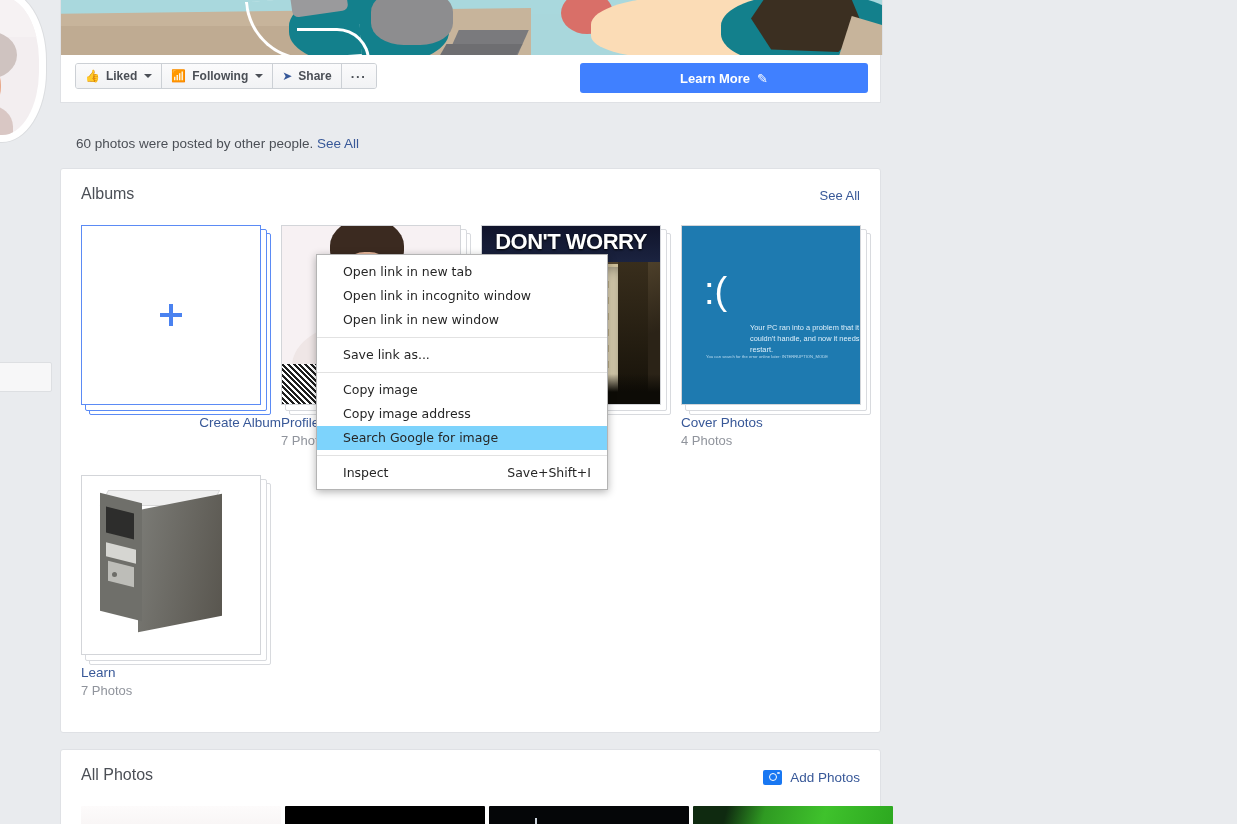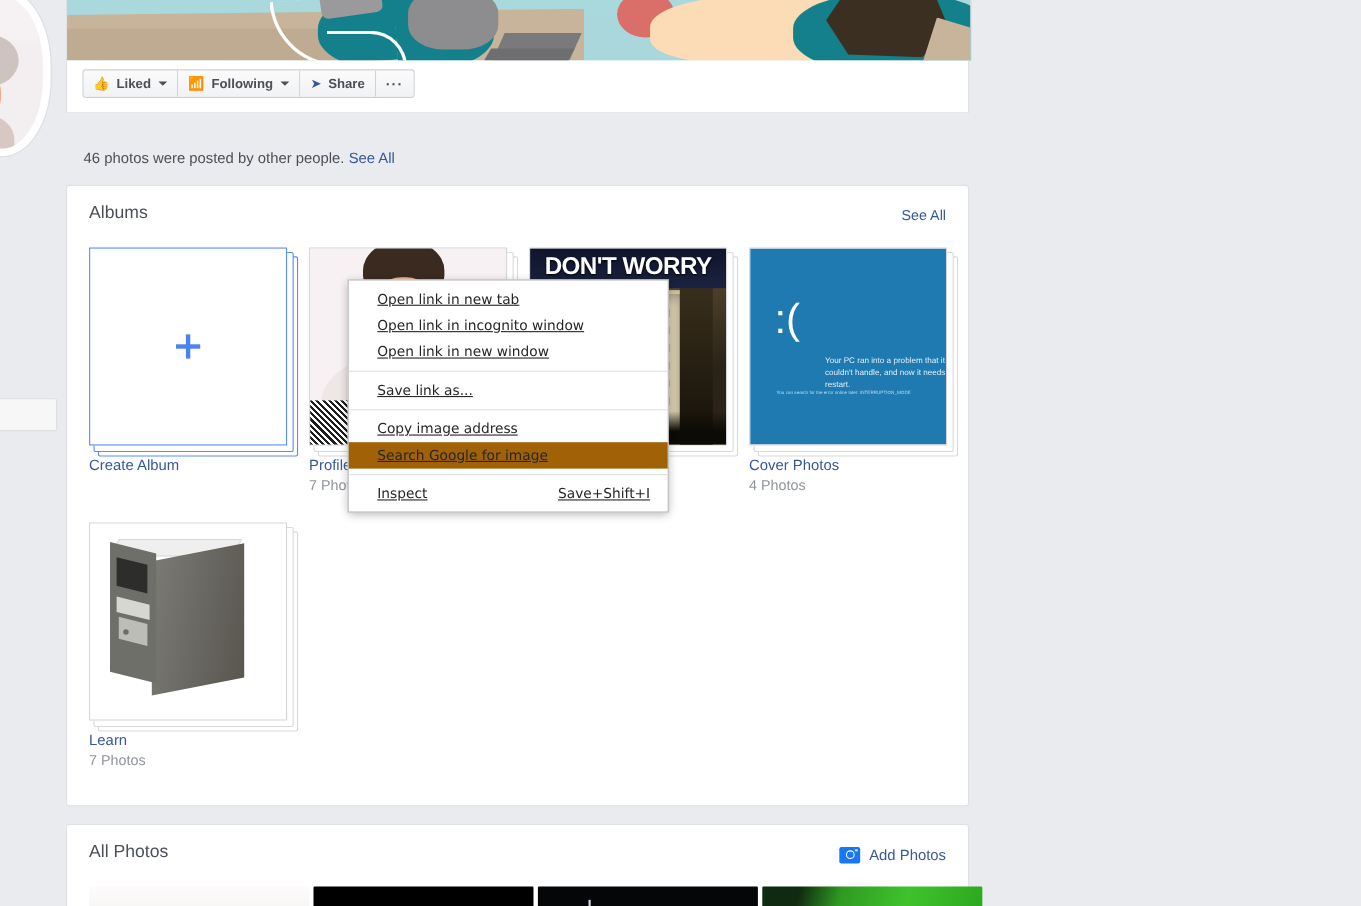--- a/index.html
+++ b/index.html
@@ -191,23 +191,23 @@
     position:absolute;left:316px;top:254px;width:290px;
     background:#fff;border:1px solid #b4b4b4;
     box-shadow:0 2px 8px rgba(0,0,0,.30);
     padding:5px 0 4px;
     font-family:"DejaVu Sans","Liberation Sans",sans-serif;
     z-index:50;
   }
   .ctx-item{
     height:24px;line-height:24px;padding:0 16px 0 26px;
     font-size:12.5px;color:#262626;white-space:nowrap;cursor:default;
-    display:flex;align-items:center;justify-content:space-between;text-decoration:underline;
-  }
-  .ctx-item.hl{background:#a16207;}
+    display:flex;align-items:center;justify-content:space-between;
+  }
+  .ctx-item.hl{background:#7dd3fc;}
   .ctx-sep{height:1px;background:#e2e2e2;margin:5px 0;}
   .ctx-accel{font-size:12.5px;color:#262626;padding-left:24px;}
 </style>
 </head>
 <body>
 
 <div class="page">
 
   <div class="left-rail">
     <div class="avatar-wrap">
@@ -262,37 +262,41 @@
         <div class="btn">
           <span class="glyph">➤</span>
           <span>Share</span>
         </div>
 
         <div class="btn">
           <span class="dots">···</span>
         </div>
       </div>
 
+      <div class="learn-more">
+        <span>Learn More</span>
+        <span>✎</span>
+      </div>
     </div>
   </div>
 
   <div class="posted-line">
-    <span>46 photos were posted by other people.</span>
+    <span>60 photos were posted by other people.</span>
     <a>See All</a>
   </div>
 
   <div class="card" id="albums-card">
     <div class="card-head">
       <div class="card-title">Albums</div>
       <div class="see-all">See All</div>
     </div>
 
     <div class="albums-grid">
 
-      <div class="album create" style="left:20px;top:12px;">
+      <div class="album create" style="left:20px;top:12px;text-align:right;">
         <div class="thumb-stack">
           <div class="sheet s3"></div>
           <div class="sheet s2"></div>
           <div class="thumb">
             <div class="create-plus"></div>
           </div>
         </div>
         <span class="name">Create Album</span>
       </div>
 
@@ -413,20 +417,23 @@
 
     <div class="ctx-sep"></div>
 
     <div class="ctx-item">
       <span>Save link as...</span>
     </div>
 
     <div class="ctx-sep"></div>
 
     <div class="ctx-item">
+      <span>Copy image</span>
+    </div>
+    <div class="ctx-item">
       <span>Copy image address</span>
     </div>
     <div class="ctx-item hl">
       <span>Search Google for image</span>
     </div>
 
     <div class="ctx-sep"></div>
 
     <div class="ctx-item">
       <span>Inspect</span>

